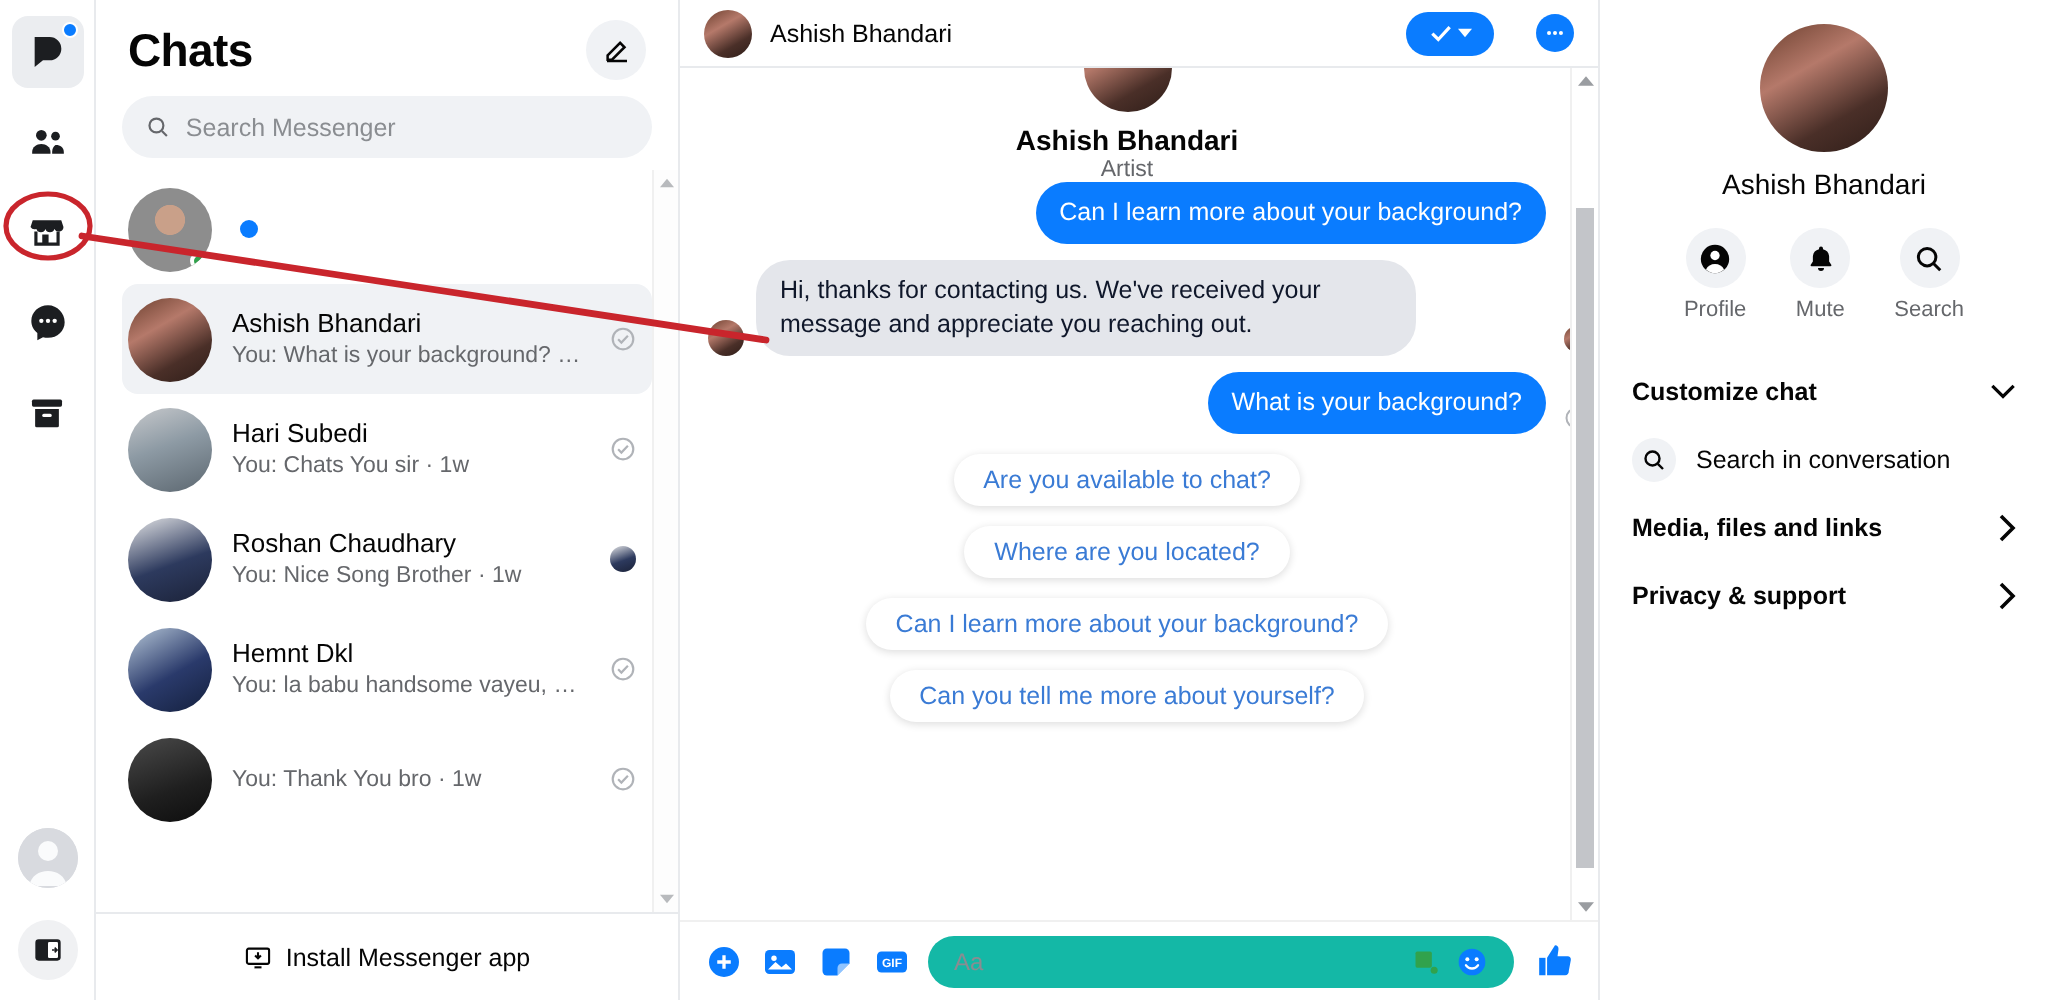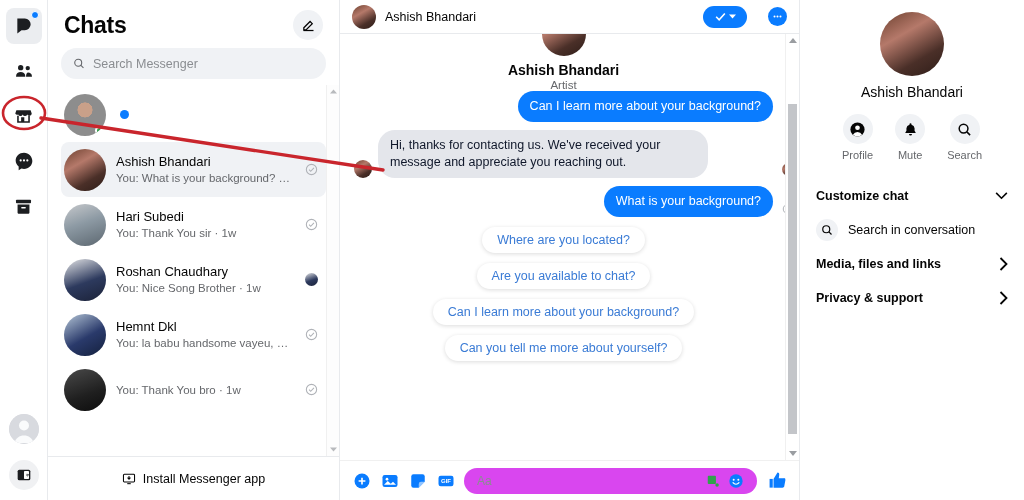--- a/index.html
+++ b/index.html
@@ -157,21 +157,21 @@
     font-size:12.5px; color:#3a7bd5; cursor:pointer;
     box-shadow: 0 1px 4px rgba(0,0,0,0.14);
   }
 
   .composer {
     height:40px; flex:0 0 40px; display:flex; align-items:center; gap:9px;
     padding: 0 12px; border-top:1px solid #f0f0f0;
   }
   .comp-icon { width:19px;height:19px;display:flex;align-items:center;justify-content:center;cursor:pointer;flex:0 0 19px;}
   .comp-input {
-    flex:1; height:26px; background:#d946ef; border-radius:14px;
+    flex:1; height:26px; background:#14b8a6; border-radius:14px;
     display:flex; align-items:center; padding: 0 13px; gap:8px;
   }
   .comp-input input {
     flex:1; border:none;background:transparent;outline:none;
     font-family:"Liberation Sans",sans-serif; font-size:12px; color:#050505;
   }
   .comp-input input::placeholder{ color:#8a8d91; }
 
   
   .rpanel { width:224px; flex:0 0 224px; height:500px; background:#fff; padding: 12px 16px 0 16px; }
@@ -314,21 +314,21 @@
               <path d="M7.5 12.3l3 3 6-6.3"></path>
           </svg>
         </div>
       </div>
 
       <div class="row">
         <div class="avatar p3"></div>
         <div class="row-text">
           <div class="row-name">Hari Subedi</div>
           <div class="row-snip">
-            <span>You: Thank You sir</span>
+            <span>You: Chats You sir</span>
             · <span>1w</span>
           </div>
         </div>
         <div class="row-right">
           <svg class="tick" viewBox="0 0 24 24" fill="none" stroke="#b0b3b8" stroke-width="2">
             <circle cx="12" cy="12" r="9.5"></circle>
               <path d="M7.5 12.3l3 3 6-6.3"></path>
           </svg>
         </div>
       </div>
@@ -446,24 +446,24 @@
       <div class="msg-row out">
         <div class="bubble out">What is your background?</div>
         <svg class="seen-tick" width="12" height="12" viewBox="0 0 24 24" fill="none" stroke="#b0b3b8" stroke-width="2">
           <circle cx="12" cy="12" r="9.5"></circle>
             <path d="M7.5 12.3l3 3 6-6.3"></path>
         </svg>
       </div>
 
       <div class="suggestions">
         <div class="sugg-row">
+          <div class="sugg">Are you available to chat?</div>
+        </div>
+        <div class="sugg-row">
           <div class="sugg">Where are you located?</div>
-        </div>
-        <div class="sugg-row">
-          <div class="sugg">Are you available to chat?</div>
         </div>
         <div class="sugg-row">
           <div class="sugg">Can I learn more about your background?</div>
         </div>
         <div class="sugg-row">
           <div class="sugg">Can you tell me more about yourself?</div>
         </div>
       </div>
 
       <div class="scrollbar" style="right:0; top:0; bottom:0; width:14px; background:#fff;">

